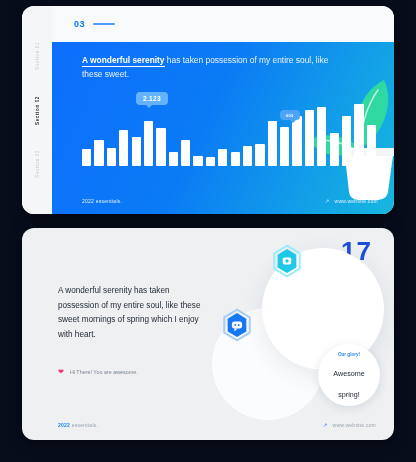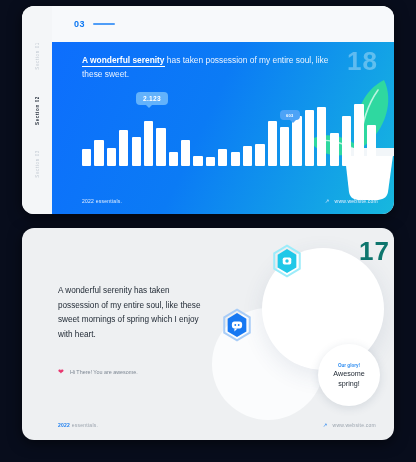--- a/index.html
+++ b/index.html
@@ -101,29 +101,29 @@
   }
   .s2-heart {
     position: absolute; left: 36px; top: 140px;
     display: flex; align-items: center; gap: 6px;
     font-size: 5.4px; color: #7d8793;
   }
   .heartico { color: #e8376f; font-size: 7px; line-height: 1; }
 
   .circ { position: absolute; border-radius: 50%; background: #ffffff; }
   .pg17 {
-    position: absolute; right: 4px; top: 8px;
-    font-size: 26px; font-weight: bold; color: #0f766e; letter-spacing: 1px;
+    position: absolute; right: 22px; top: 8px;
+    font-size: 26px; font-weight: bold; color: #1d4ed8; letter-spacing: 1px;
   }
 
   .hex { position: absolute; width: 34px; height: 34px; }
   .badge {
     position: absolute; width: 62px; height: 62px; border-radius: 50%;
     background: #ffffff; display: flex; flex-direction: column;
-    align-items: center; justify-content: center; gap: 1px;
+    align-items: center; justify-content: center; gap: 12px;
     box-shadow: 0 2px 10px rgba(40,60,90,.13);
   }
   .badge .g { font-size: 4.6px; color: #2d8cf0; font-weight: bold; }
   .badge .a1, .badge .a2 { font-size: 7.2px; color: #1c2530; line-height: 1.25; }
 
   .s2-foot {
     position: absolute; left: 36px; right: 18px; bottom: 12px;
     display: flex; align-items: center; justify-content: space-between;
     font-size: 5px; color: #9aa3ad; letter-spacing: .25px;
   }
@@ -143,21 +143,20 @@
       <span class="rail-lbl">Section 03</span>
     </div>
 
     <div class="s1-head">
       <span class="num03">03</span>
       <span class="hline"></span>
     </div>
 
     <div class="s1-blue">
 
-      <div class="pg18">18</div>
 
       <div class="s1-copy">
         <b>A wonderful serenity</b><span> has taken possession of my entire soul, like these sweet.</span>
       </div>
 
       <svg class="plant" viewBox="0 0 86 126">
         <path d="M47 72 C44 40 56 16 76 6 C86 26 78 56 56 72 Z" fill="#2fd8a0"></path>
         <path d="M50 72 C34 60 14 58 2 66 C10 82 34 86 50 76 Z" fill="#2fd8a0"></path>
         <path d="M70 16 C60 30 54 48 52 70" stroke="#b9f5df" stroke-width="1.6" fill="none" stroke-linecap="round"></path>
         <path d="M10 66 C24 66 38 70 48 76" stroke="#b9f5df" stroke-width="1.6" fill="none" stroke-linecap="round"></path>

